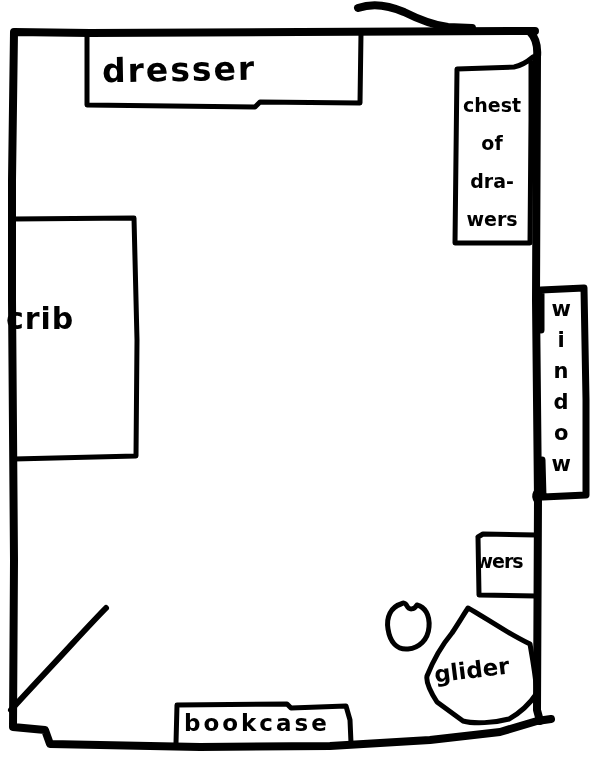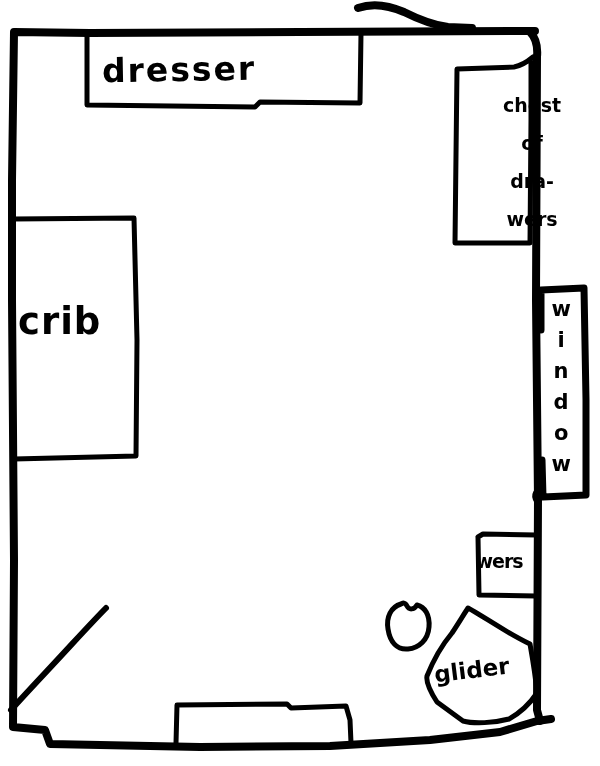--- a/index.html
+++ b/index.html
@@ -41,25 +41,24 @@
     font-size: 33px;
     letter-spacing: 2px;
     transform: rotate(-1deg);
   }
   .label-chest {
     left: 455px; top: 86px;
     width: 74px;
     text-align: center;
     font-size: 19px;
     line-height: 38px;
-    margin-left: 40px;
   }
   .label-crib {
-    left: 18px; top: 302px;
-    font-size: 37px;
+    left: 6px; top: 302px;
+    font-size: 30px;
     letter-spacing: 1px;
   }
   .label-window {
     left: 549px; top: 297px;
     font-size: 21px;
     writing-mode: vertical-rl;
     text-orientation: upright;
     letter-spacing: 7px;
   }
   .label-table {
@@ -128,14 +127,15 @@
 wers</div>
 
   <div class="label label-crib">crib</div>
 
   <div class="label label-window">window</div>
 
   <div class="label label-table">wers</div>
 
   <div class="label label-glider">glider</div>
 
+  <div class="label label-bookcase">bookcase</div>
 
 </div>
 
 </body></html>

